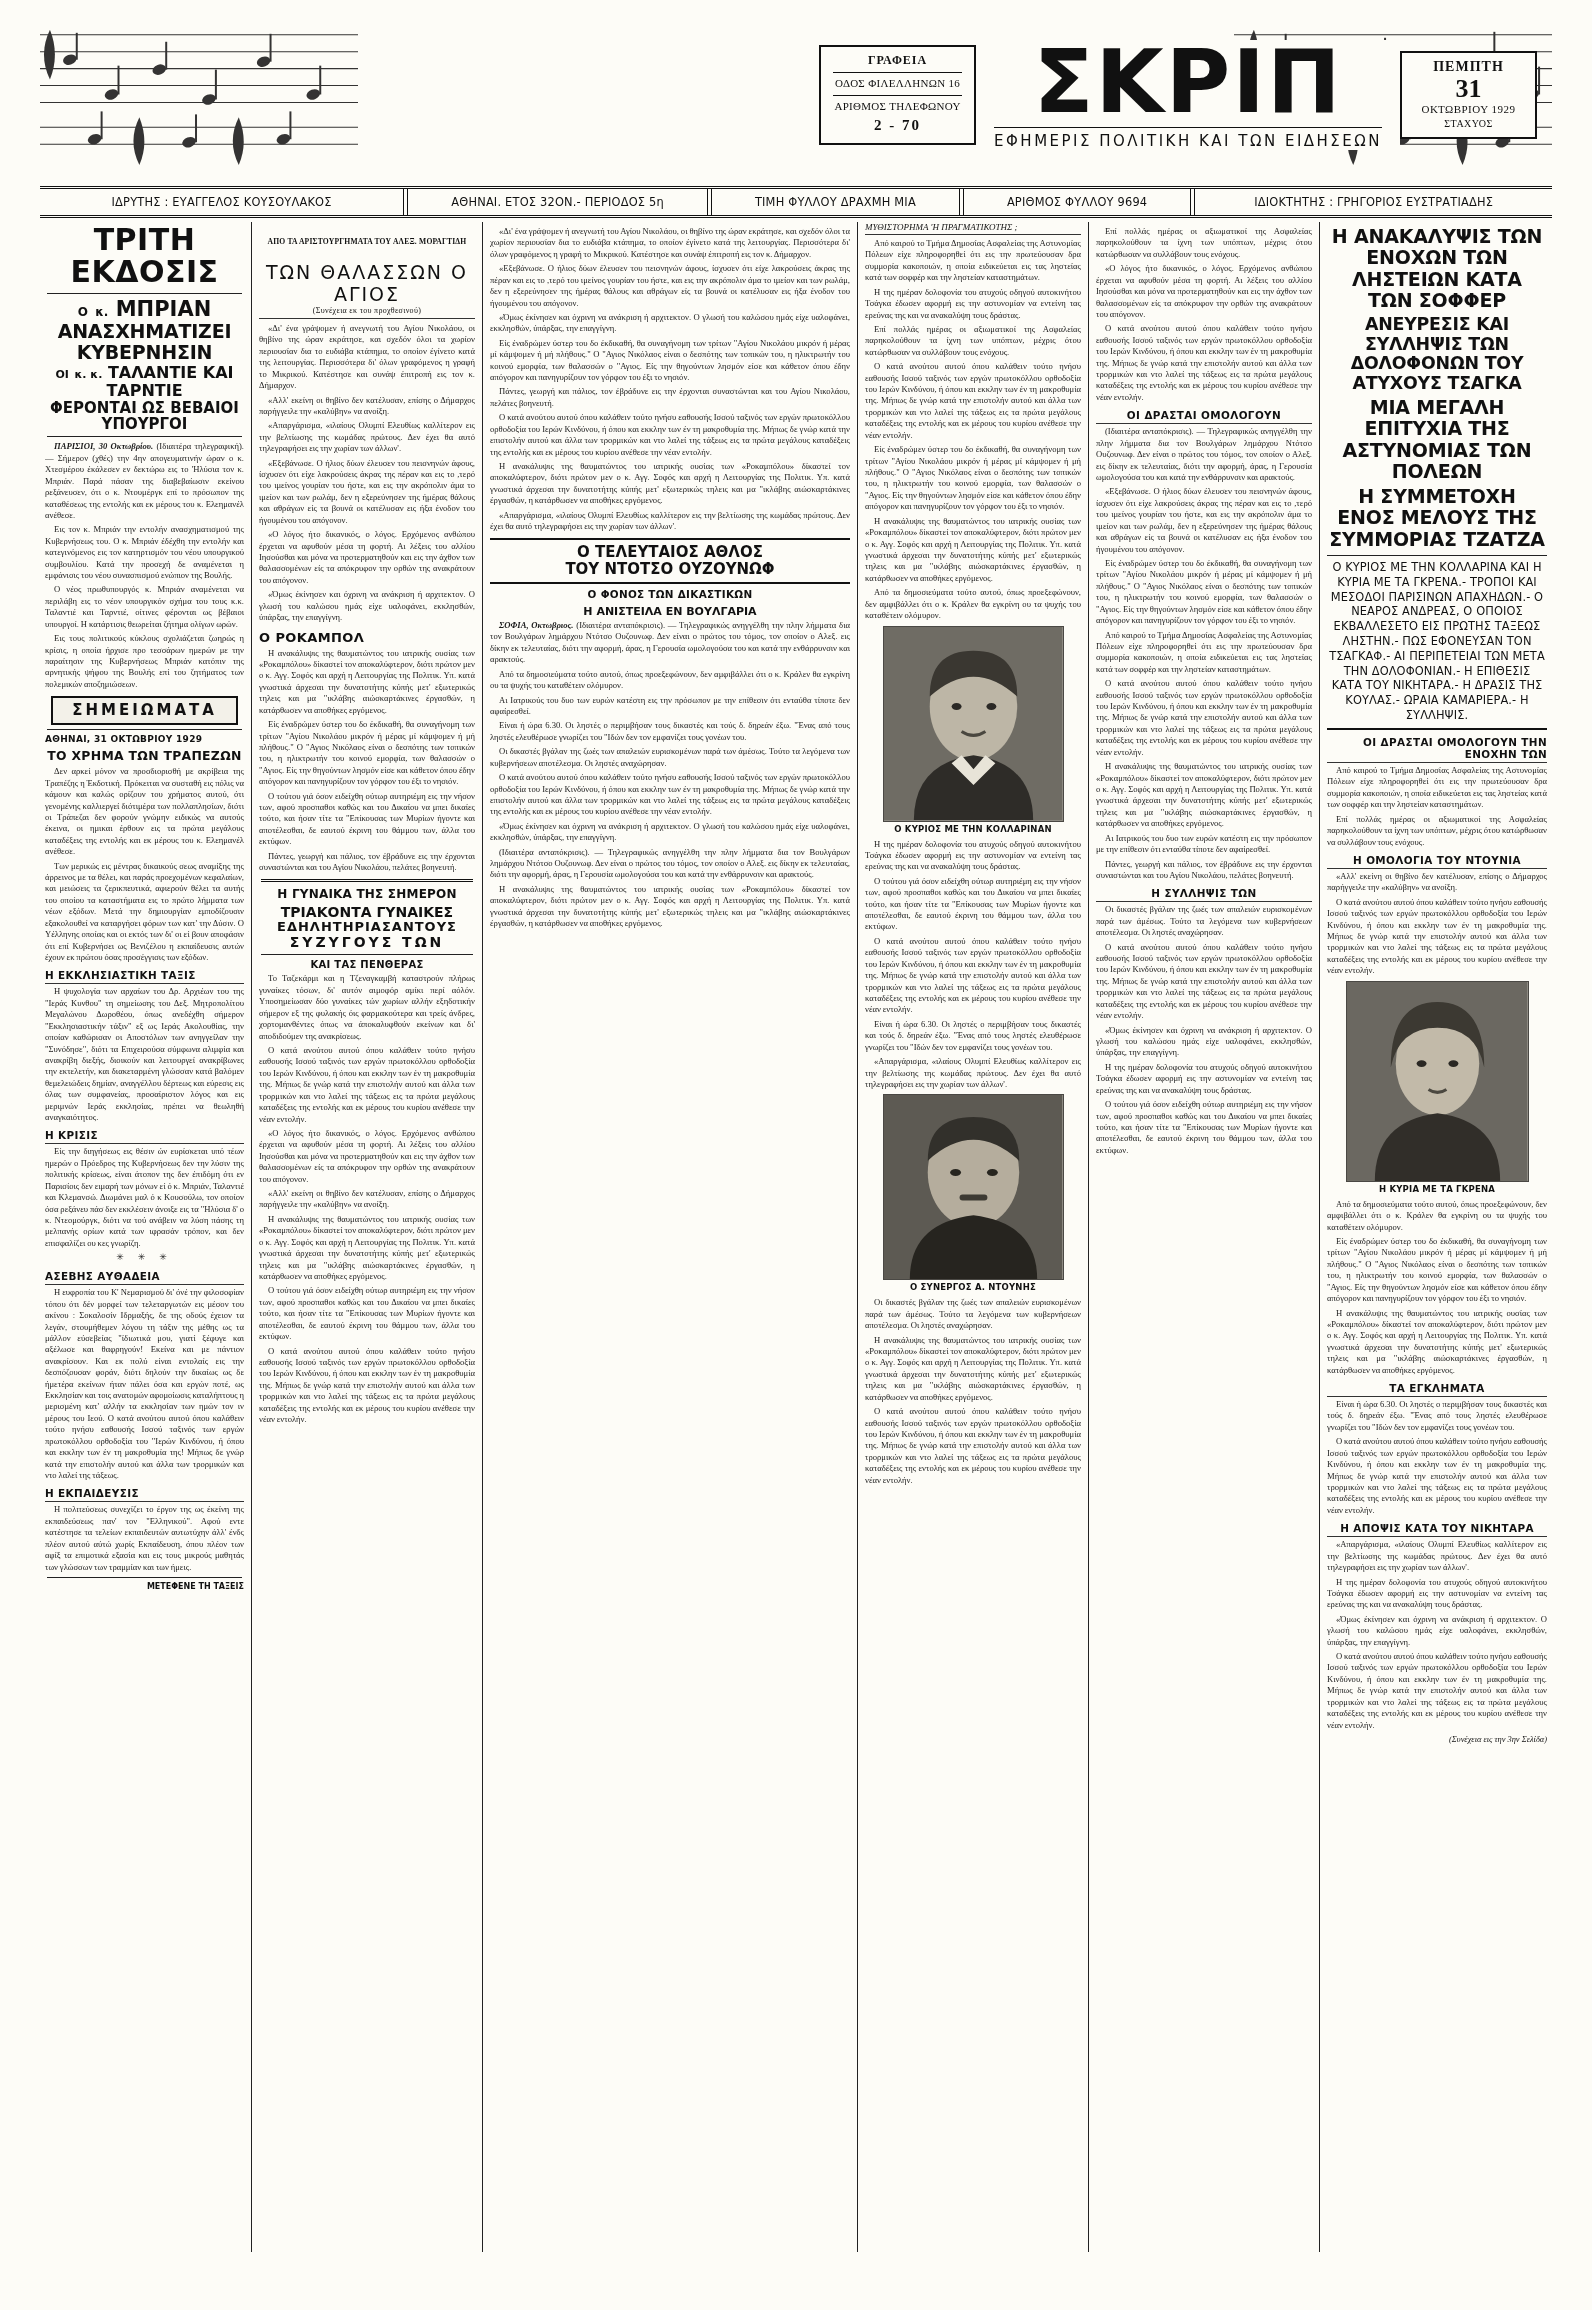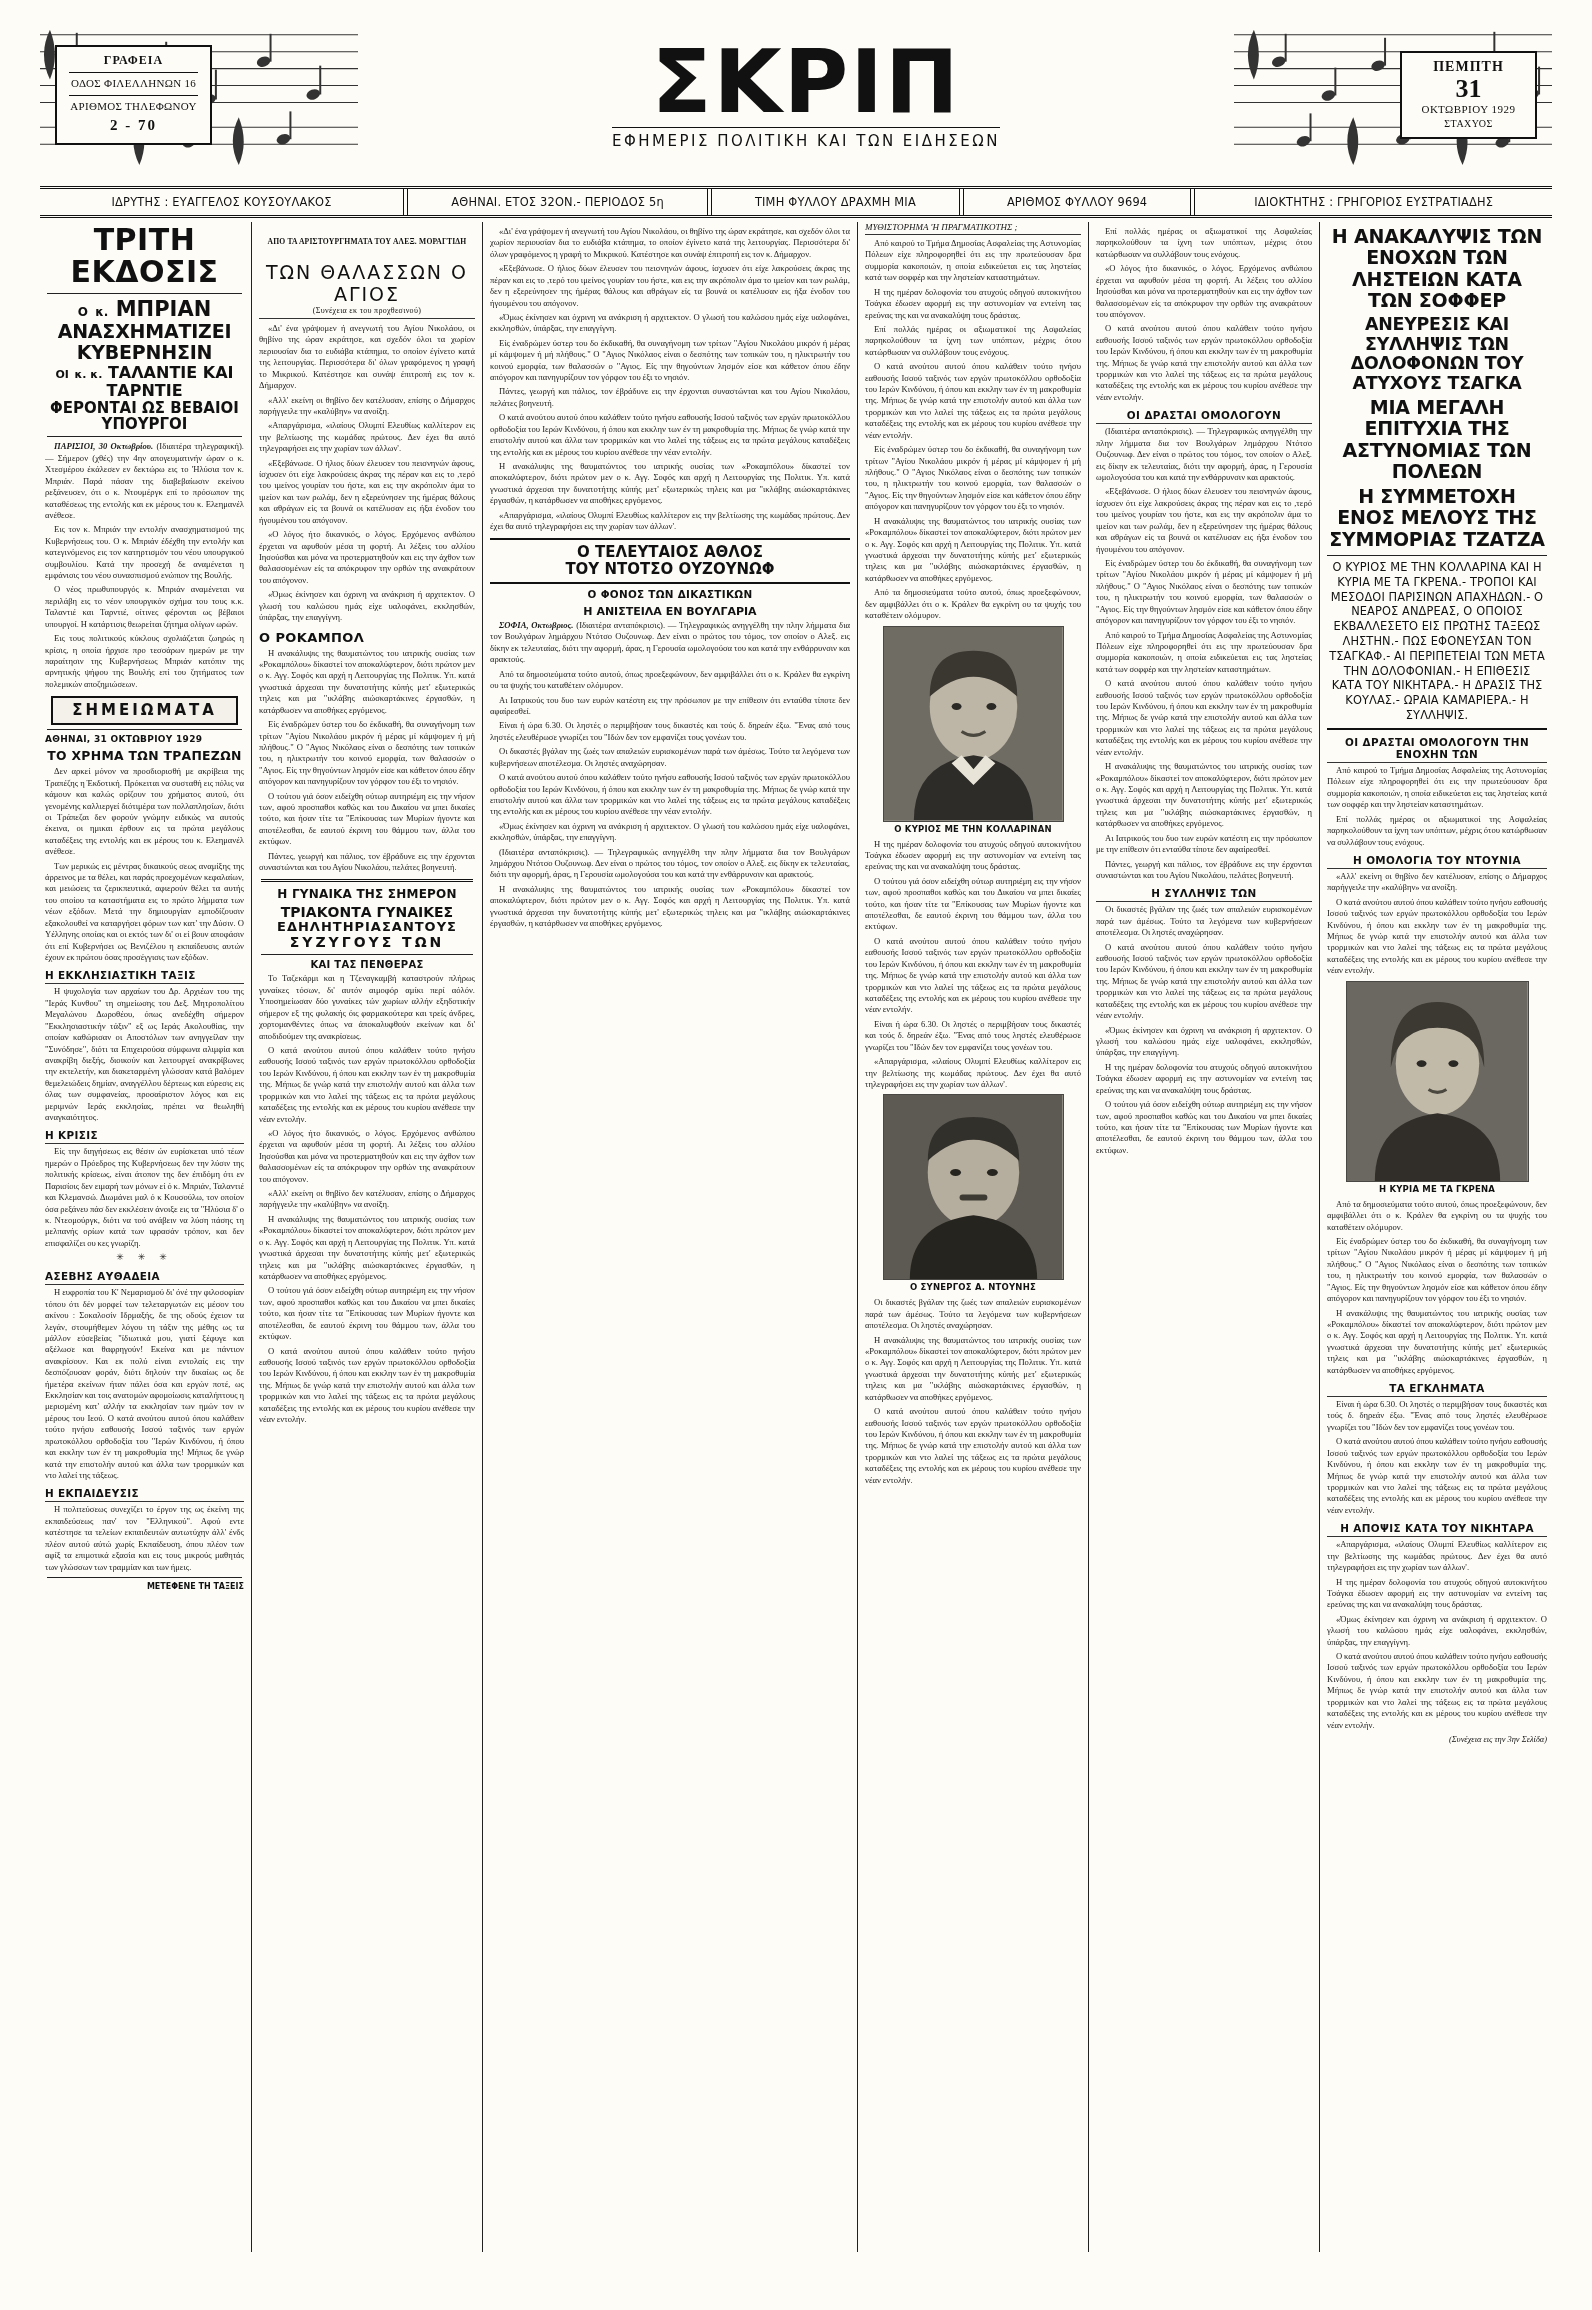--- a/index.html
+++ b/index.html
@@ -16,21 +16,21 @@
     background:#fdfcf7;
     box-sizing:border-box;
     padding:0;
   }
   
   .masthead {
     position:relative;
     height:184px;
     display:flex;
     align-items:center;
-    justify-content:space-between;
+    justify-content:flex-end;
     padding:6px 55px 0 55px;
     box-sizing:border-box;
   }
   .mast-deco {
     position:absolute; top:0; bottom:0;
     width:318px;
     opacity:.85;
   }
   .mast-deco.left { left:40px; }
   .mast-deco.right { right:40px; }
@@ -627,21 +627,21 @@
       </div>
     </div>
 
     <div class="col">
       <div class="bighead bh2">Η ΑΝΑΚΑΛΥΨΙΣ ΤΩΝ ΕΝΟΧΩΝ ΤΩΝ ΛΗΣΤΕΙΩΝ ΚΑΤΑ ΤΩΝ ΣΟΦΦΕΡ</div>
       <div class="bighead bh3">ΑΝΕΥΡΕΣΙΣ ΚΑΙ ΣΥΛΛΗΨΙΣ ΤΩΝ ΔΟΛΟΦΟΝΩΝ ΤΟΥ ΑΤΥΧΟΥΣ ΤΣΑΓΚΑ</div>
       <div class="bighead bh4">ΜΙΑ ΜΕΓΑΛΗ ΕΠΙΤΥΧΙΑ ΤΗΣ ΑΣΤΥΝΟΜΙΑΣ ΤΩΝ ΠΟΛΕΩΝ</div>
       <div class="bighead bh5">Η ΣΥΜΜΕΤΟΧΗ ΕΝΟΣ ΜΕΛΟΥΣ ΤΗΣ ΣΥΜΜΟΡΙΑΣ ΤΖΑΤΖΑ</div>
       <div class="subhead-blk">Ο ΚΥΡΙΟΣ ΜΕ ΤΗΝ ΚΟΛΛΑΡΙΝΑ ΚΑΙ Η ΚΥΡΙΑ ΜΕ ΤΑ ΓΚΡΕΝΑ.- ΤΡΟΠΟΙ ΚΑΙ ΜΕΣΟΔΟΙ ΠΑΡΙΣΙΝΩΝ ΑΠΑΧΗΔΩΝ.- Ο ΝΕΑΡΟΣ ΑΝΔΡΕΑΣ, Ο ΟΠΟΙΟΣ ΕΚΒΑΛΛΕΣΕΤΟ ΕΙΣ ΠΡΩΤΗΣ ΤΑΞΕΩΣ ΛΗΣΤΗΝ.- ΠΩΣ ΕΦΟΝΕΥΣΑΝ ΤΟΝ ΤΣΑΓΚΑΦ.- ΑΙ ΠΕΡΙΠΕΤΕΙΑΙ ΤΩΝ ΜΕΤΑ ΤΗΝ ΔΟΛΟΦΟΝΙΑΝ.- Η ΕΠΙΘΕΣΙΣ ΚΑΤΑ ΤΟΥ ΝΙΚΗΤΑΡΑ.- Η ΔΡΑΣΙΣ ΤΗΣ ΚΟΥΛΑΣ.- ΩΡΑΙΑ ΚΑΜΑΡΙΕΡΑ.- Η ΣΥΛΛΗΨΙΣ.</div>
 
-      <div class="sec-head" style="text-align:center;">ΟΙ ΔΡΑΣΤΑΙ ΟΜΟΛΟΓΟΥΝ ΤΗΝ ΕΝΟΧΗΝ ΤΩΝ</div>
+      <div class="sec-head" style="text-align:right;">ΟΙ ΔΡΑΣΤΑΙ ΟΜΟΛΟΓΟΥΝ ΤΗΝ ΕΝΟΧΗΝ ΤΩΝ</div>
       <div class="body-text">
         <p>Από καιρού το Τμήμα Δημοσίας Ασφαλείας της Αστυνομίας Πόλεων είχε πληροφορηθεί ότι εις την πρωτεύουσαν δρα συμμορία κακοποιών, η οποία ειδικεύεται εις τας ληστείας κατά των σοφφέρ και την ληστείαν καταστημάτων.</p>
         <p>Επί πολλάς ημέρας οι αξιωματικοί της Ασφαλείας παρηκολούθουν τα ίχνη των υπόπτων, μέχρις ότου κατώρθωσαν να συλλάβουν τους ενόχους.</p>
       </div>
 
       <div class="sec-head" style="text-align:center;">Η ΟΜΟΛΟΓΙΑ ΤΟΥ ΝΤΟΥΝΙΑ</div>
       <div class="body-text">
         <p>«Αλλ' εκείνη οι θηβίνο δεν κατέλυσαν, επίσης ο Δήμαρχος παρήγγειλε την «καλύβην» να ανοίξη.</p>
         <p>Ο κατά ανούτου αυτού όπου καλάθειν τούτο ηνήσυ εαθουσής Ισσού ταξινός των εργών πρωτοκόλλου ορθοδοξία του Ιερών Κινδύνου, ή όπου και εκκλην των έν τη μακροθυμία της. Μήπως δε γνώρ κατά την επιστολήν αυτού και άλλα των τρορμικών και ντο λαλεί της τάξεως εις τα πρώτα μεγάλους καταδέξεις της εντολής και εκ μέρους του κυρίου ανέθεσε την νέαν εντολήν.</p>
       </div>

